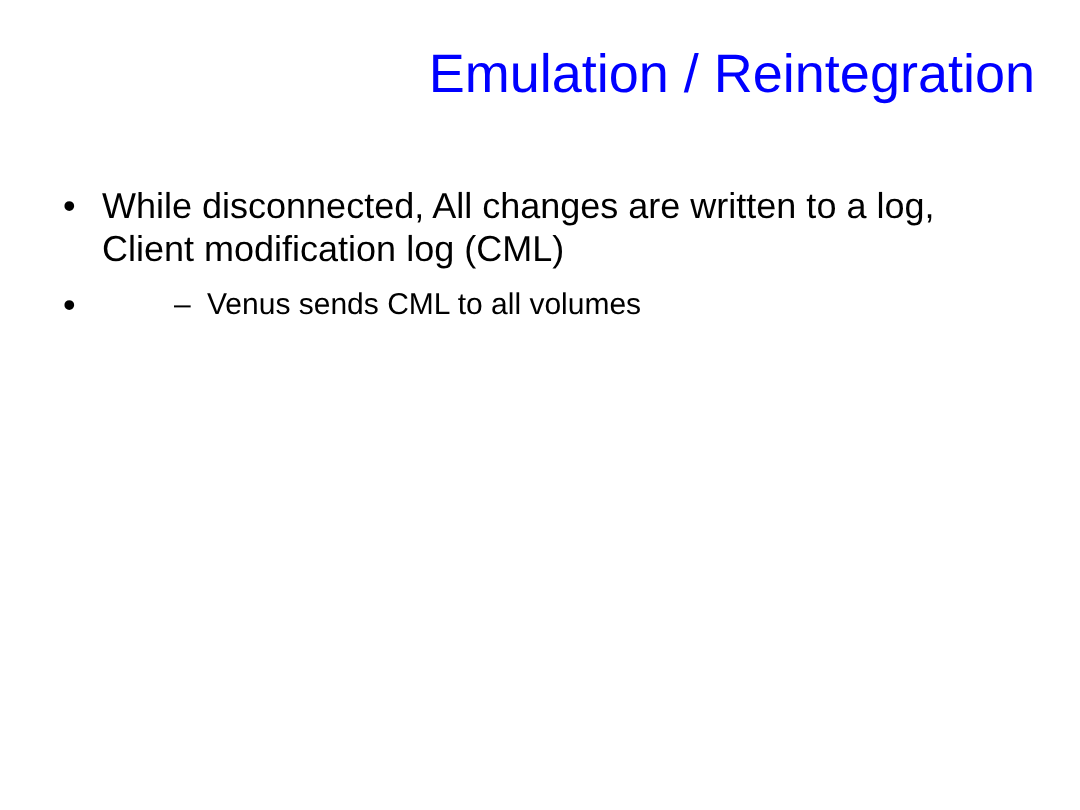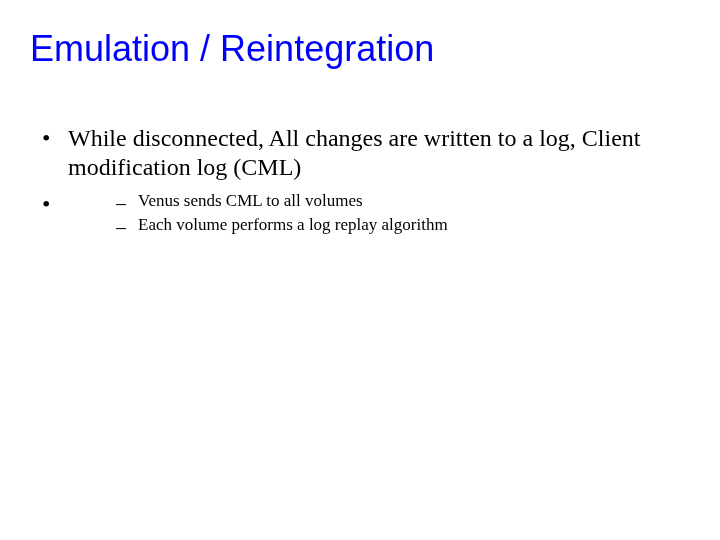--- a/index.html
+++ b/index.html
@@ -6,50 +6,49 @@
   html, body { width: 720px; height: 540px; }
   body {
     background: #ffffff;
     font-family: Arial, Helvetica, sans-serif;
     color: #000000;
     padding: 28px 30px 30px 30px;
   }
   .title {
     color: #0000ff;
     font-size: 36px;
-    text-align: left;
+    text-align: right;
     font-weight: normal;
     margin-bottom: 54px;
   }
   ul.main {
     list-style: none;
     padding-left: 0;
   }
   ul.main > li {
     font-size: 24px;
     line-height: 1.2;
     position: relative;
     padding-left: 38px;
     margin-bottom: 6px;
-    font-family: Liberation Serif, serif;
   }
   ul.main > li::before {
     content: "•";
     position: absolute;
     left: 12px;
     top: 0;
     font-size: 24px;
   }
   ul.sub {
     list-style: none;
     padding-left: 0;
     margin-top: 8px;
   }
   ul.sub > li {
-    font-size: 17px;
+    font-size: 20px;
     line-height: 1.3;
     position: relative;
     padding-left: 70px;
     margin-bottom: 2px;
   }
   ul.sub > li::before {
     content: "–";
     position: absolute;
     left: 48px;
     top: 0;
@@ -59,16 +58,15 @@
 </head>
 <body>
 
 <h1 class="title">Emulation / Reintegration</h1>
 
 <ul class="main">
   <li>While disconnected, All changes are written to a log, Client modification log (CML)</li>
   <li>
     <ul class="sub">
       <li>Venus sends CML to all volumes</li>
-      <li>Each volume performs a log replay algorithm</li>
     </ul>
   </li>
 </ul>
 
 </body></html>

